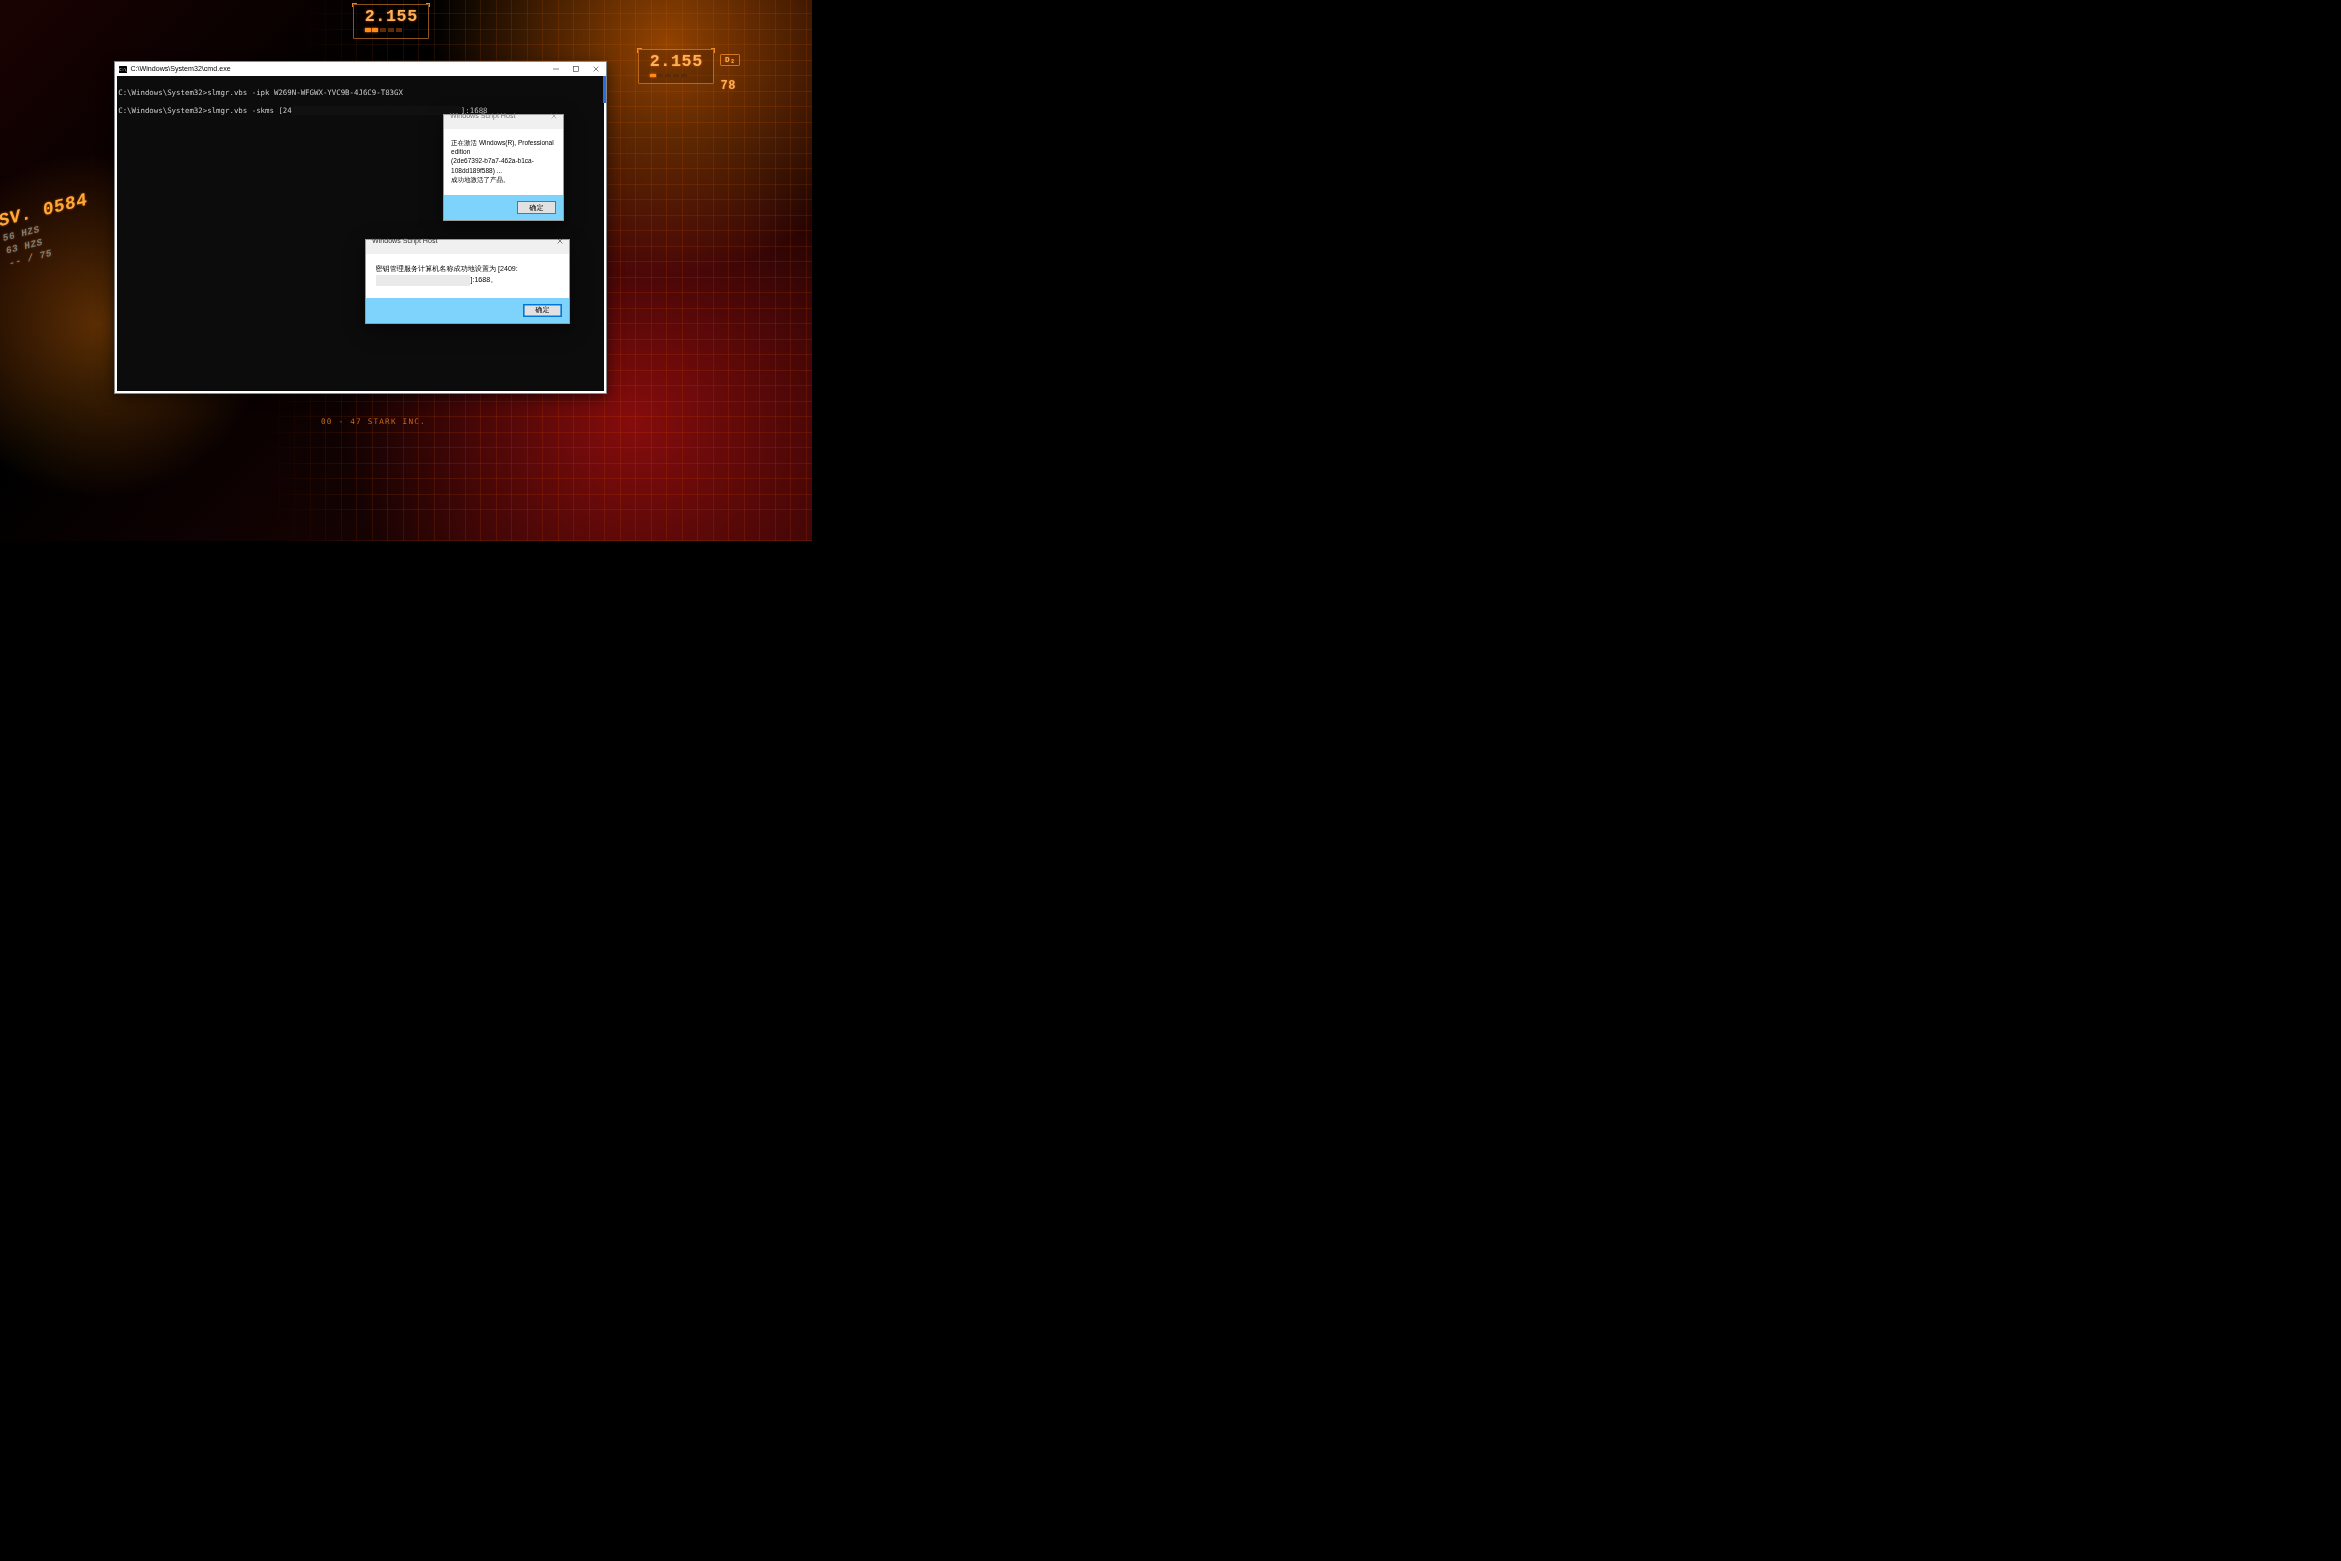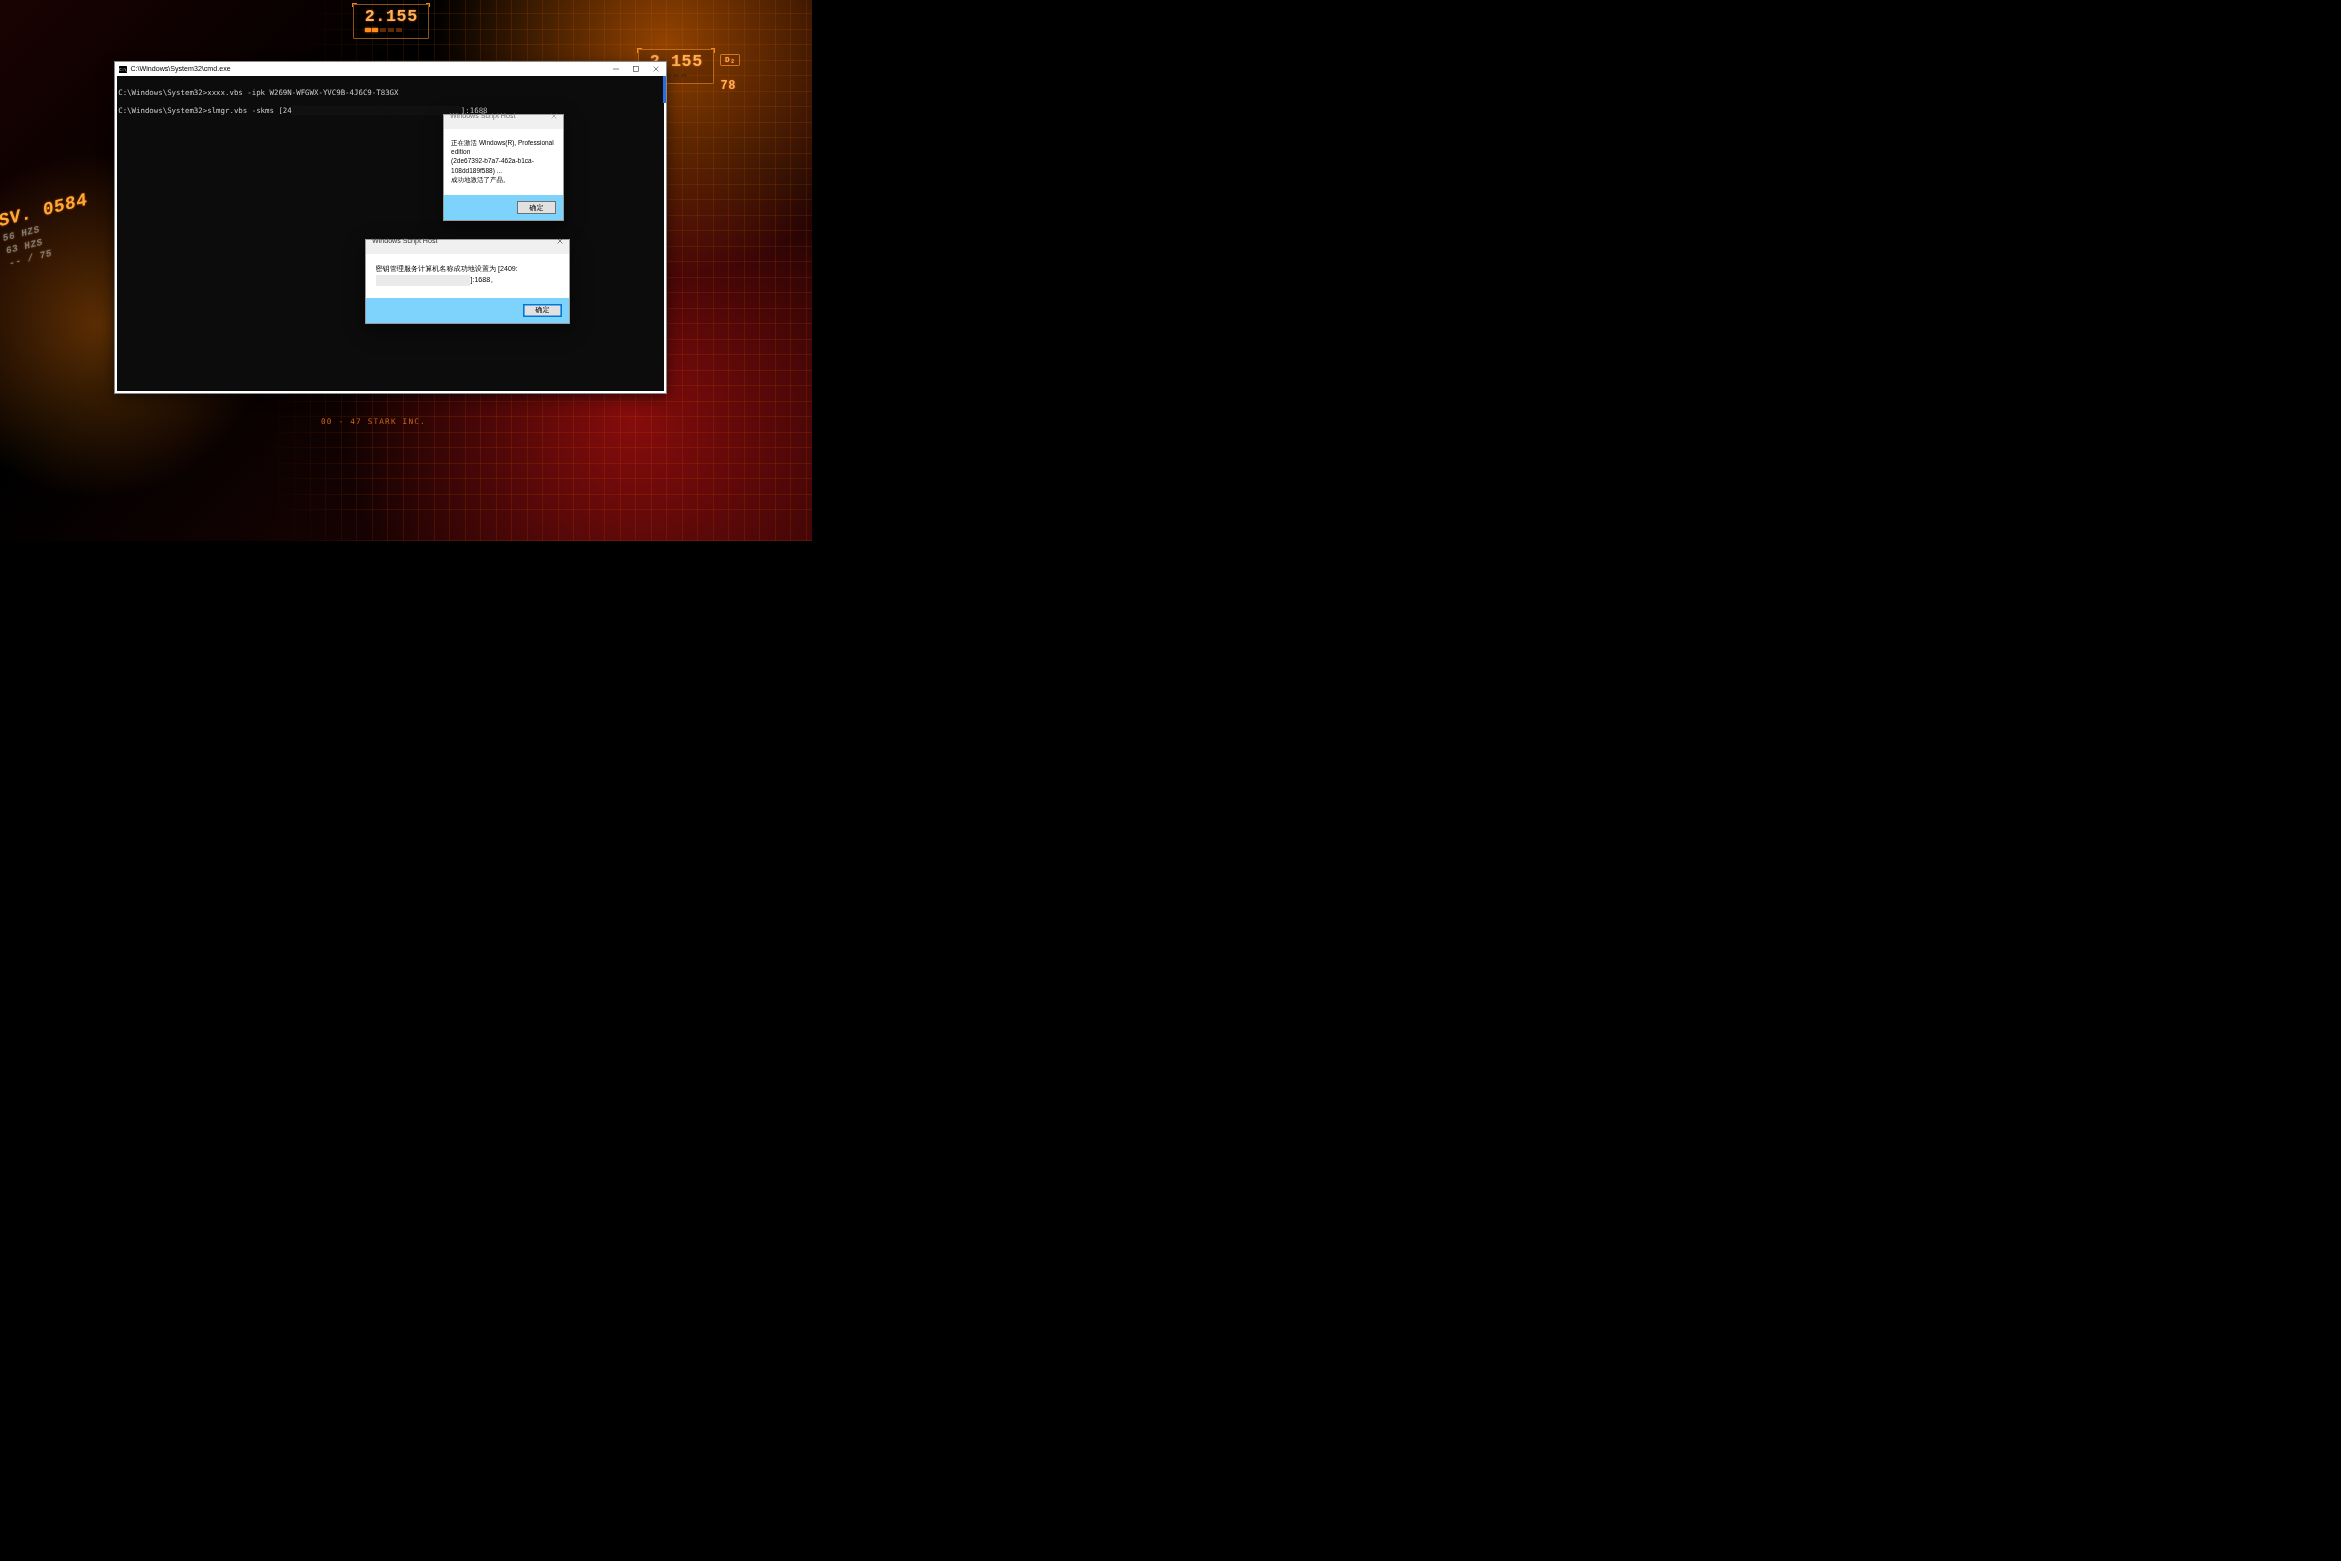--- a/index.html
+++ b/index.html
@@ -58,21 +58,21 @@
   .hud-badge { border:0.6px solid rgba(255,150,40,0.7); padding:1.2px 3.6px; font-size:7.7px; border-radius:1.2px;}
   .sv-stack  { transform:rotate(-14deg); transform-origin:left bottom; line-height:1.35; }
   .sv-main   { font-size:18px; font-style:italic; color:#ffa936; }
   .sv-sub    { font-size:9.5px; color:#8aa0aa; font-style:italic; opacity:.75;}
   .stark     { position:absolute; color:#c9671a; font-family:Consolas,monospace; font-size:7.7px; letter-spacing:1.2px;}
 
   
   .cmd-window {
     position:absolute;
     left:114px; top:61px;
-    width:553px; height:333px;
+    width:493px; height:333px;
     background:#fff;
     border:0.6px solid #888;
     display:flex; flex-direction:column;
     box-shadow:0 3.6px 13px rgba(0,0,0,.55);
   }
   .cmd-titlebar{
     height:14.3px; background:#fff; color:#000;
     display:flex; align-items:center; padding:0 0 0 3.6px;
     font-size:7.1px;
   }
@@ -198,21 +198,21 @@
         </svg>
     </span>
     <span class="win-btn close">
       <svg width="6" height="6" viewBox="0 0 10 10">
           <path d="M1 1 L9 9 M9 1 L1 9" stroke="#333" stroke-width="1"></path>
         </svg>
     </span>
   </div>
 
   <div class="cmd-body">
-<span>C:\Windows\System32&gt;</span><span>xxxx.vbs -ipk W269N-WFGWX-YVC9B-4J6C9-T83GX</span>
+<span>C:\Windows\System32&gt;</span><span>slmgr.vbs -ipk W269N-WFGWX-YVC9B-4J6C9-T83GX</span>
 
 <span>C:\Windows\System32&gt;</span><span>slmgr.vbs -skms [24</span><span class="redact">09:xxxx:xxxx:xxxx:slmgr:xxxx:xxxx:xxxx</span><span>]:1688</span>
     <div class="cmd-scroll"></div>
   </div>
 </div>
 
 <div class="dlg inactive" style="left:443px; top:114px; width:121px;">
   <div class="dlg-title">
     <span>Windows Script Host</span>
     <span class="spacer"></span>

